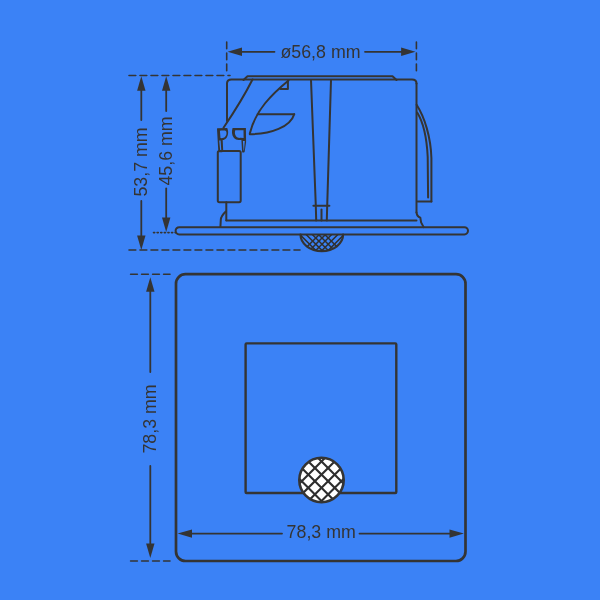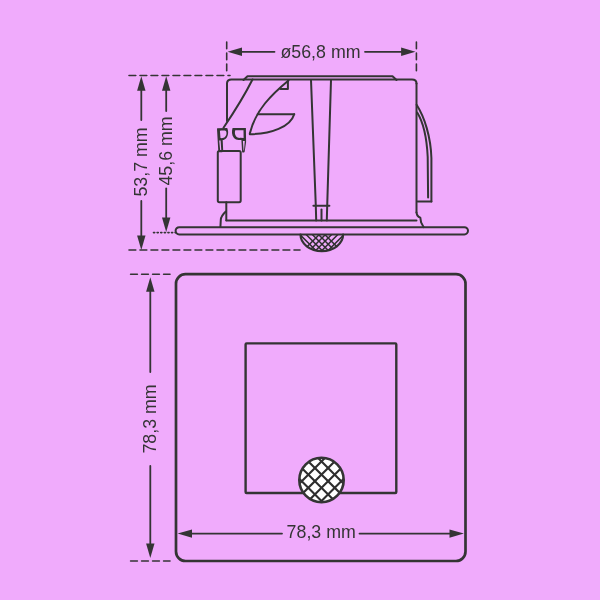--- a/index.html
+++ b/index.html
@@ -1,16 +1,16 @@
 <!DOCTYPE html>
 <html><head>
 <meta charset="utf-8">
 <style>
   html,body{margin:0;padding:0;background:#fff;}
-  .wrap{width:600px;height:600px;background:#f0abfc;}
+  .wrap{width:600px;height:600px;background:#3b82f6;}
   text{font-family:"Liberation Sans",sans-serif;font-size:17.8px;fill:#343434;-webkit-text-stroke:0.45px #343434;}
 </style>
 </head>
 <body>
 <div class="wrap">
 <svg width="600" height="600" viewBox="0 0 600 600" xmlns="http://www.w3.org/2000/svg">
 <defs>
   <clipPath id="domeclip">
     <path d="M300.5,234.6 A21.3,16.6 0 0 0 343.1,234.6 Z"></path>
   </clipPath>

